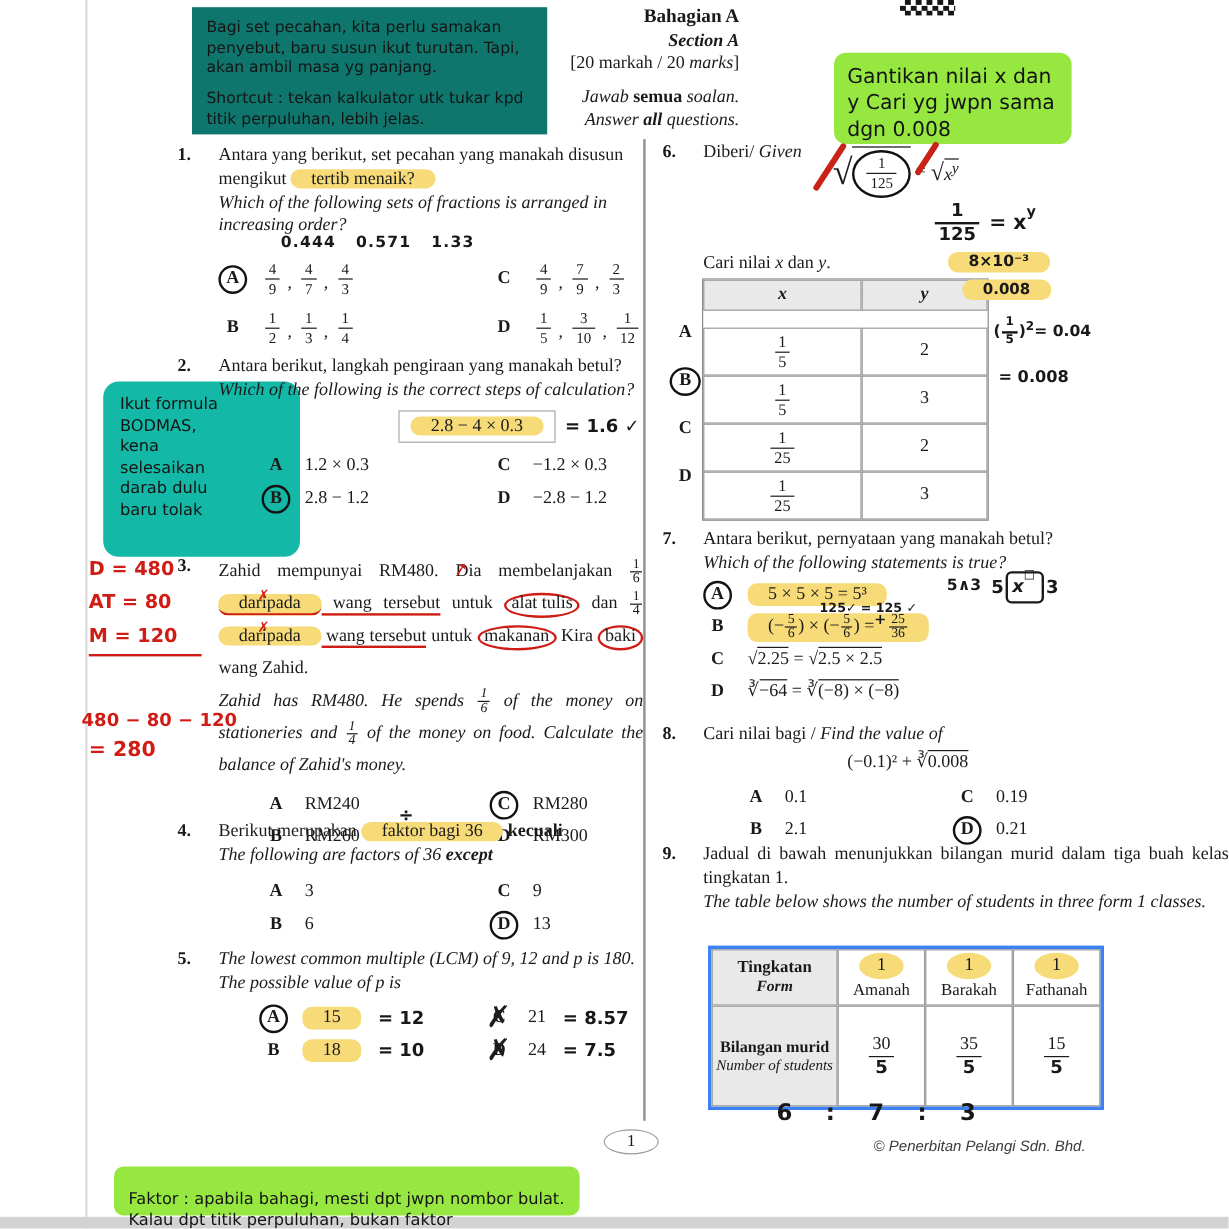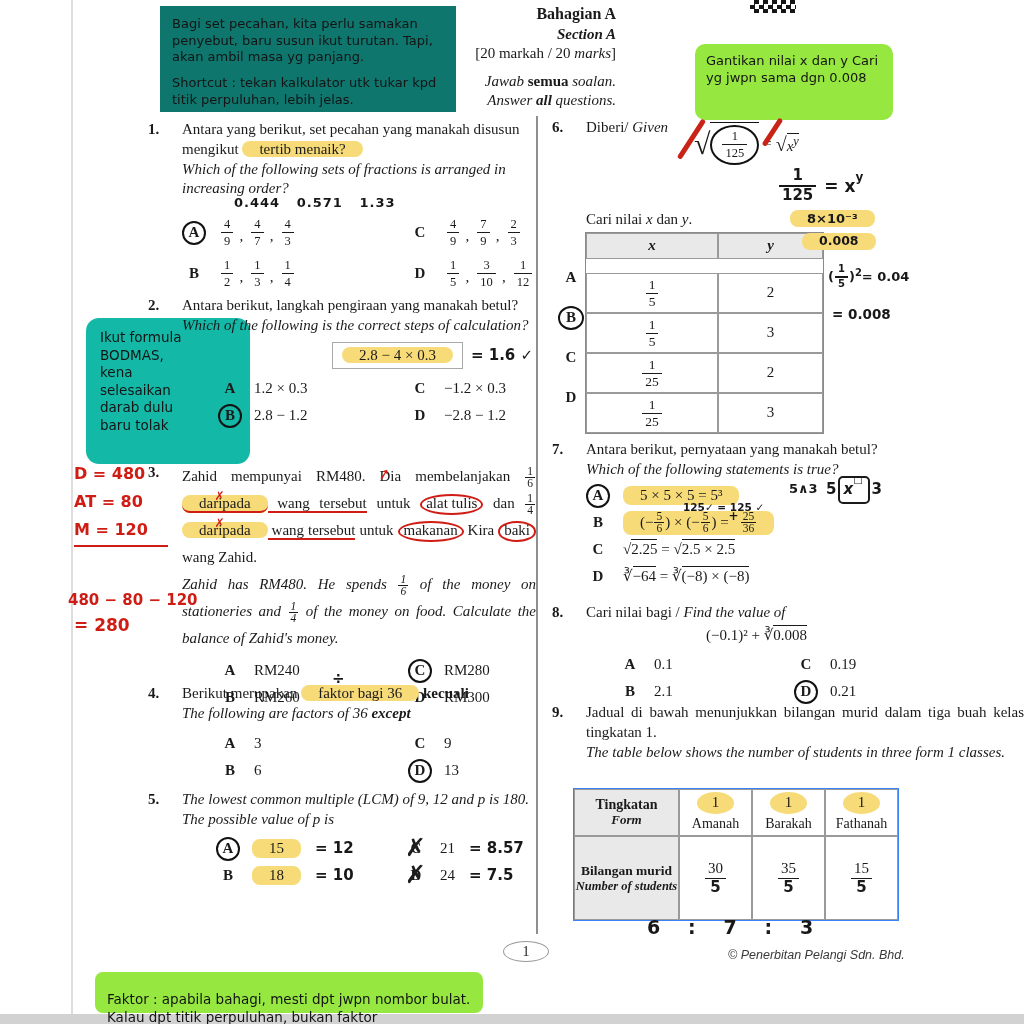--- a/index.html
+++ b/index.html
@@ -21,21 +21,21 @@
   .bottom-strip { left:0; top:1014px; width:1024px; height:10px; background:#d2d2d2; }
   .divider { left:536px; top:116px; width:2px; height:818px; background:#8f8f8f; }
   .checker { left:750px; top:0; width:46px; height:13px;
              background:repeating-conic-gradient(#161616 0% 25%, #fff 0% 50%); background-size:9px 9px; }
 
   
   .note-tl { left:160px; top:6px; width:296px; height:106px; background:#0f766e; padding:10px 12px;
              font-size:13px; line-height:1.28; }
   .note-tl p + p { margin-top:9px; }
   .note-tr { left:695px; top:44px; width:198px; height:76px; background:#96e840; border-radius:10px;
-             padding:9px 11px; font-size:13px; line-height:1.3; }
+             padding:9px 11px; font-size:17px; line-height:1.3; }
   .note-bodmas { left:86px; top:318px; width:164px; height:146px; background:#14b8a6; border-radius:13px;
                  padding:11px 62px 10px 14px; font-size:13.5px; line-height:1.3; }
   .note-by { left:105px; top:928px; width:378px; height:36px; background:#f8ee4b; padding:8px 12px; font-size:14px; }
   .note-bg { left:95px; top:972px; width:388px; height:41px; background:#96e840; border-radius:8px;
              padding:18px 12px; font-size:13.5px; line-height:1.35; }
 
   
   .hdr { left:434px; top:4px; width:182px; text-align:right; font-size:15px; line-height:1.3; }
   .hdr .l1 { font-size:16px; font-weight:bold; }
   .hdr .l2 { font-weight:bold; font-style:italic; }
@@ -146,28 +146,28 @@
   .calc-key sup { font-size:10px; position:relative; top:-5px; }
   #q7 .hwbelow { position:absolute; left:97px; top:61px; font-size:10.5px; }
   #q7 .bexp { display:flex; align-items:center; }
   #q7 .plus { font-size:12px; position:relative; top:-6px; margin-right:1px; }
 
   #q8 { left:552px; top:603px; width:472px; }
   #q8 .expr { margin-left:120px; margin-top:2px; }
   #q8 .optgrid { margin-left:32px; margin-top:4px; grid-template-columns:176px 1fr; }
 
   #q9 { left:552px; top:703px; width:472px; }
-  .t9 { position:absolute; left:21px; top:85px; display:grid; grid-template-columns:105px 73px 73px 73px;
-        grid-template-rows:47px 84px; border:1px solid #3b82f6; }
+  .t9 { position:absolute; left:38px; top:85px; display:grid; grid-template-columns:105px 73px 73px 73px;
+        grid-template-rows:47px 84px; border:3px solid #3b82f6; }
   .t9 > div { border:0.8px solid #9a9a9a; display:flex; flex-direction:column; align-items:center; justify-content:center; }
   .t9 .hcol { background:#e9e9e9; }
   .t9 .hm { font-weight:bold; font-size:14px; line-height:1.12; }
   .t9 .he { font-weight:bold; font-style:italic; font-size:13px; line-height:1.12; }
   .t9 .rm { font-weight:bold; font-size:13.5px; line-height:1.15; text-align:center; }
-  .t9 .re { font-weight:bold; font-style:italic; font-size:12.5px; line-height:1.15; text-align:right; }
+  .t9 .re { font-weight:normal; font-style:italic; font-size:12.5px; line-height:1.15; text-align:right; }
   .blob { background:#f7db79; border-radius:50%; padding:1px 15px; display:inline-block; }
   .t9 .cn { font-size:14px; margin-top:1px; }
   .t9 .fr .n { font-size:15px; padding-bottom:2px; }
   .t9 .fr .d { font-size:15px; font-family:"DejaVu Sans",sans-serif; font-weight:700; border-top-width:1.8px; }
   #q9 .ratio { position:absolute; left:95px; top:212px; font-size:19px; letter-spacing:2px; }
 
   .publisher { left:728px; top:948px; font-family:"Liberation Sans",sans-serif; font-style:italic;
                font-size:12.5px; color:#3a3a3a; }
   .page-oval { left:503px; top:941px; width:46px; height:21px; border:1.6px solid #9a9a9a; border-radius:50%;
                display:flex; align-items:center; justify-content:center; font-size:14px; }

